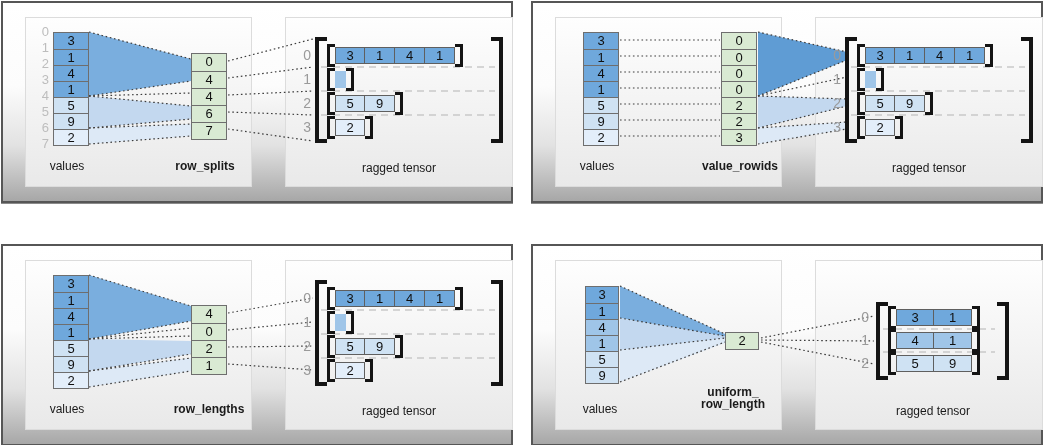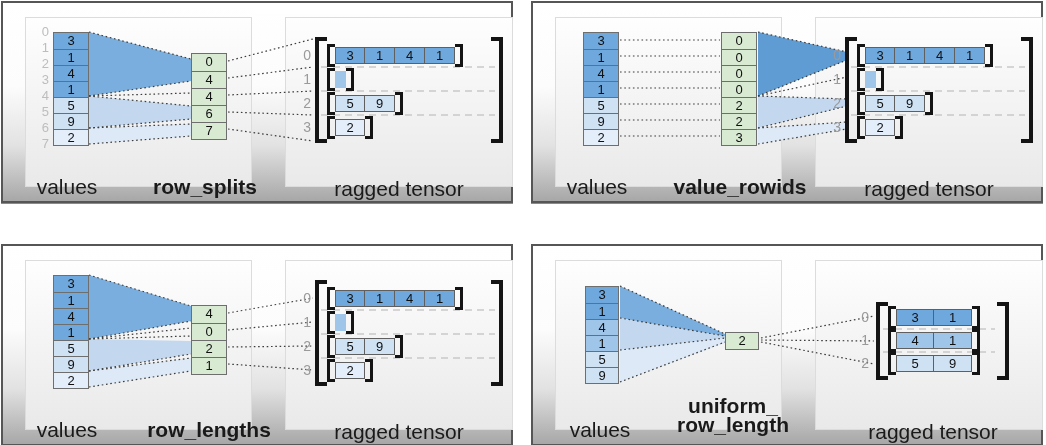--- a/index.html
+++ b/index.html
@@ -45,21 +45,21 @@
   .brk.l { width:8px; border:3px solid #141414; border-right:none; }
   .brk.r { width:8px; border:3px solid #141414; border-left:none; }
   .tcell { height:17px; text-align:center; font-size:13px; line-height:16px;
            border:1px solid #5f5f5f; color:#101010; flex:none; }
   .tcell + .tcell { border-left:none; }
   .w30 { width:30px; } .w38 { width:38px; }
   .efill { width:11px; height:17px; background:var(--blue-mid); flex:none; }
   .bigbrk { position:absolute; width:12px; }
   .bigbrk.l { border:4px solid #141414; border-right:none; }
   .bigbrk.r { border:4px solid #141414; border-left:none; }
-  .lbl { position:absolute; font-size:21px; color:#1a1a1a; transform:translateX(-50%); white-space:nowrap;margin-top:16px; }
+  .lbl { position:absolute; font-size:12px; color:#1a1a1a; transform:translateX(-50%); white-space:nowrap; }
   .lbl.b { font-weight:bold; }
 </style>
 </head>
 <body>
 
 <div class="panel" style="left:1px;top:1px">
   <div class="inner left"></div>
   <div class="inner right"></div>
   <svg class="fansvg" width="512" height="202">
     <polygon class="fan1" points="86,29 188,56 188,78 86,93"></polygon>
@@ -335,16 +335,16 @@
     <div class="tcell w38 sh-m">1</div>
     <div class="brk r"></div>
   </div>
   <div class="trow" style="left:355px;top:106px">
     <div class="brk l"></div>
     <div class="tcell w38 sh-l">5</div>
     <div class="tcell w38 sh-l">9</div>
     <div class="brk r"></div>
   </div>
   <div class="lbl" style="left:67px;top:156px">values</div>
-  <div class="lbl b" style="left:200px;top:132px">uniform_</div>
+  <div class="lbl b" style="left:200px;top:139px">uniform_</div>
   <div class="lbl b" style="left:200px;top:151px">row_length</div>
   <div class="lbl" style="left:400px;top:158px">ragged tensor</div>
 </div>
 
 </body></html>

